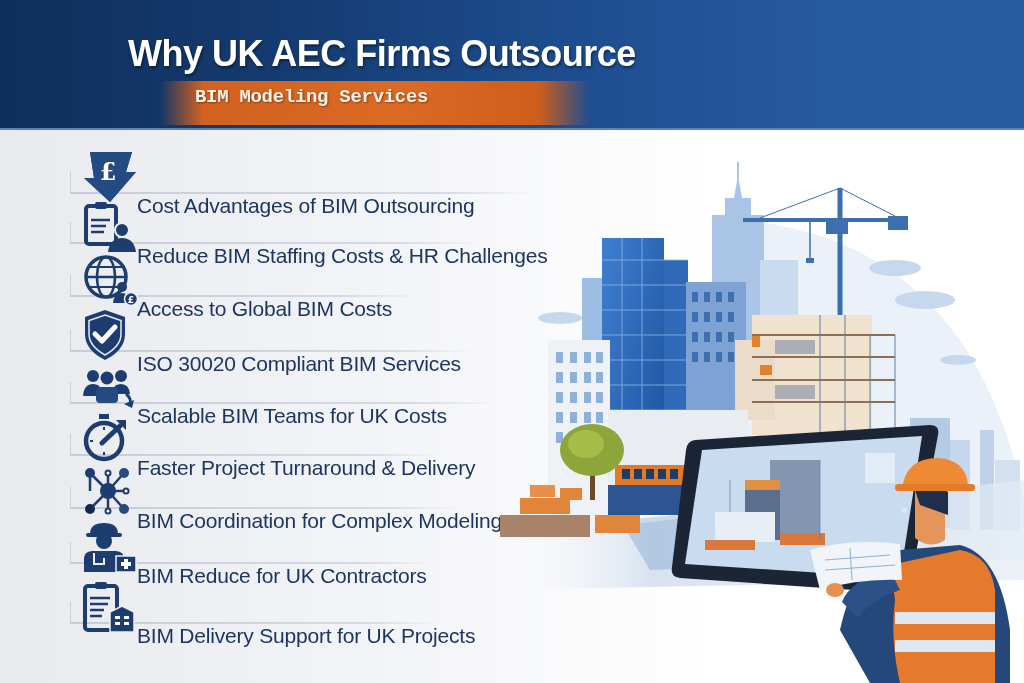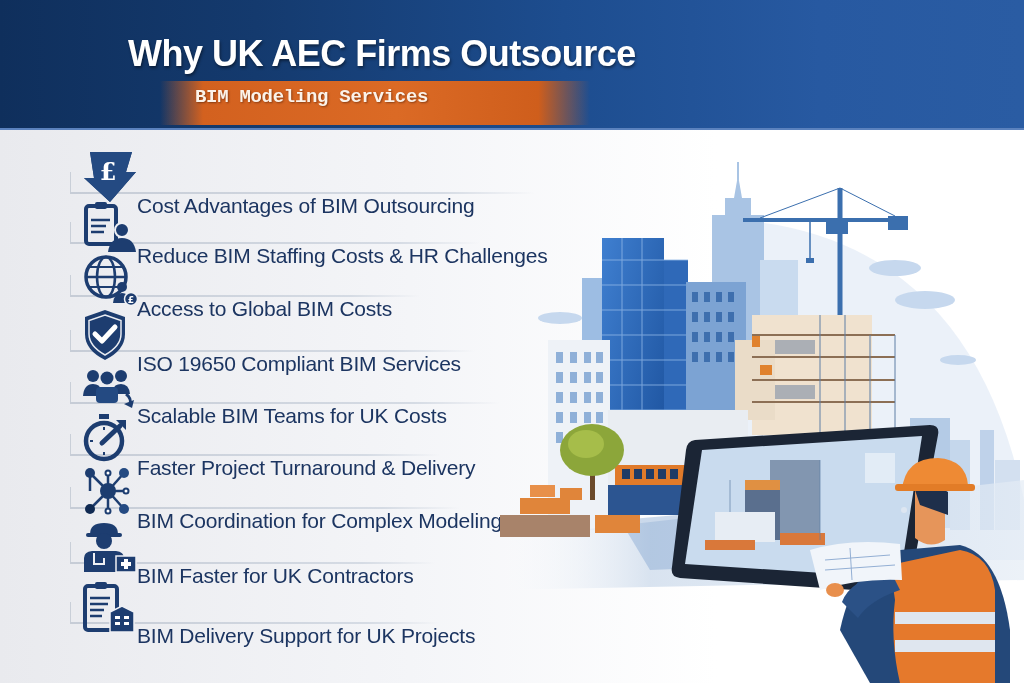--- a/index.html
+++ b/index.html
@@ -106,21 +106,21 @@
   </div>
 
   <div class="item" style="top:168px;">
     <div class="bar-left"></div>
     <div class="underline" style="width:405px;"></div>
     <svg class="icon" viewBox="0 0 60 54">
       <path d="M25 2 L45 9 L45 26 Q45 42 25 52 Q5 42 5 26 L5 9 Z" fill="#1d3d70"></path>
       <path d="M25 7 L41 12.5 L41 26 Q41 38 25 47 Q9 38 9 26 L9 12.5 Z" fill="none" stroke="#e9ecf2" stroke-width="1.5"></path>
       <path d="M15 26 L22 33 L35 19" fill="none" stroke="#ffffff" stroke-width="5" stroke-linecap="round" stroke-linejoin="round"></path>
     </svg>
-    <div class="label">ISO 19650 Compliant BIM Services</div>
+    <div class="label">ISO 30020 Compliant BIM Services</div>
   </div>
 
   <div class="item" style="top:220px;">
     <div class="bar-left"></div>
     <div class="underline" style="width:430px;"></div>
     <svg class="icon" viewBox="0 0 60 54">
       <circle cx="13" cy="16" r="6" fill="#1d3d70"></circle>
       <circle cx="27" cy="18" r="6.5" fill="#1d3d70"></circle>
       <circle cx="41" cy="16" r="6" fill="#1d3d70"></circle>
       <path d="M3 36 Q4 24 13 24 Q20 24 21 30 L21 36 Z" fill="#1d3d70"></path>
@@ -179,21 +179,21 @@
     <svg class="icon" viewBox="0 0 60 54">
       <path d="M10 14 Q10 3 24 3 Q38 3 38 14 Z" fill="#1d3d70"></path>
       <rect x="6" y="13" width="36" height="4" rx="2" fill="#1d3d70"></rect>
       <circle cx="24" cy="21" r="8" fill="#1d3d70"></circle>
       <path d="M4 52 L4 38 Q4 32 12 31 L36 31 Q44 32 44 38 L44 52 Z" fill="#1d3d70"></path>
       <path d="M14 33 L14 44 L24 44 L24 38" fill="none" stroke="#eef0f4" stroke-width="2"></path>
       <rect x="36" y="36" width="20" height="16" fill="#1d3d70" stroke="#eef0f4" stroke-width="1.5"></rect>
       <rect x="44" y="39" width="4" height="10" fill="#fff"></rect>
       <rect x="41" y="42" width="10" height="4" fill="#fff"></rect>
     </svg>
-    <div class="label">BIM Faster for UK Contractors</div>
+    <div class="label">BIM Reduce for UK Contractors</div>
   </div>
 
   <div class="item" style="top:440px;">
     <div class="bar-left"></div>
     <div class="underline" style="width:370px;"></div>
     <svg class="icon" viewBox="0 0 60 54">
       <rect x="5" y="6" width="32" height="44" rx="3" fill="none" stroke="#1d3d70" stroke-width="4"></rect>
       <rect x="15" y="2" width="12" height="7" rx="2" fill="#1d3d70"></rect>
       <line x1="10" y1="18" x2="30" y2="18" stroke="#1d3d70" stroke-width="2.5"></line>
       <line x1="10" y1="24" x2="28" y2="24" stroke="#1d3d70" stroke-width="2.5"></line>

